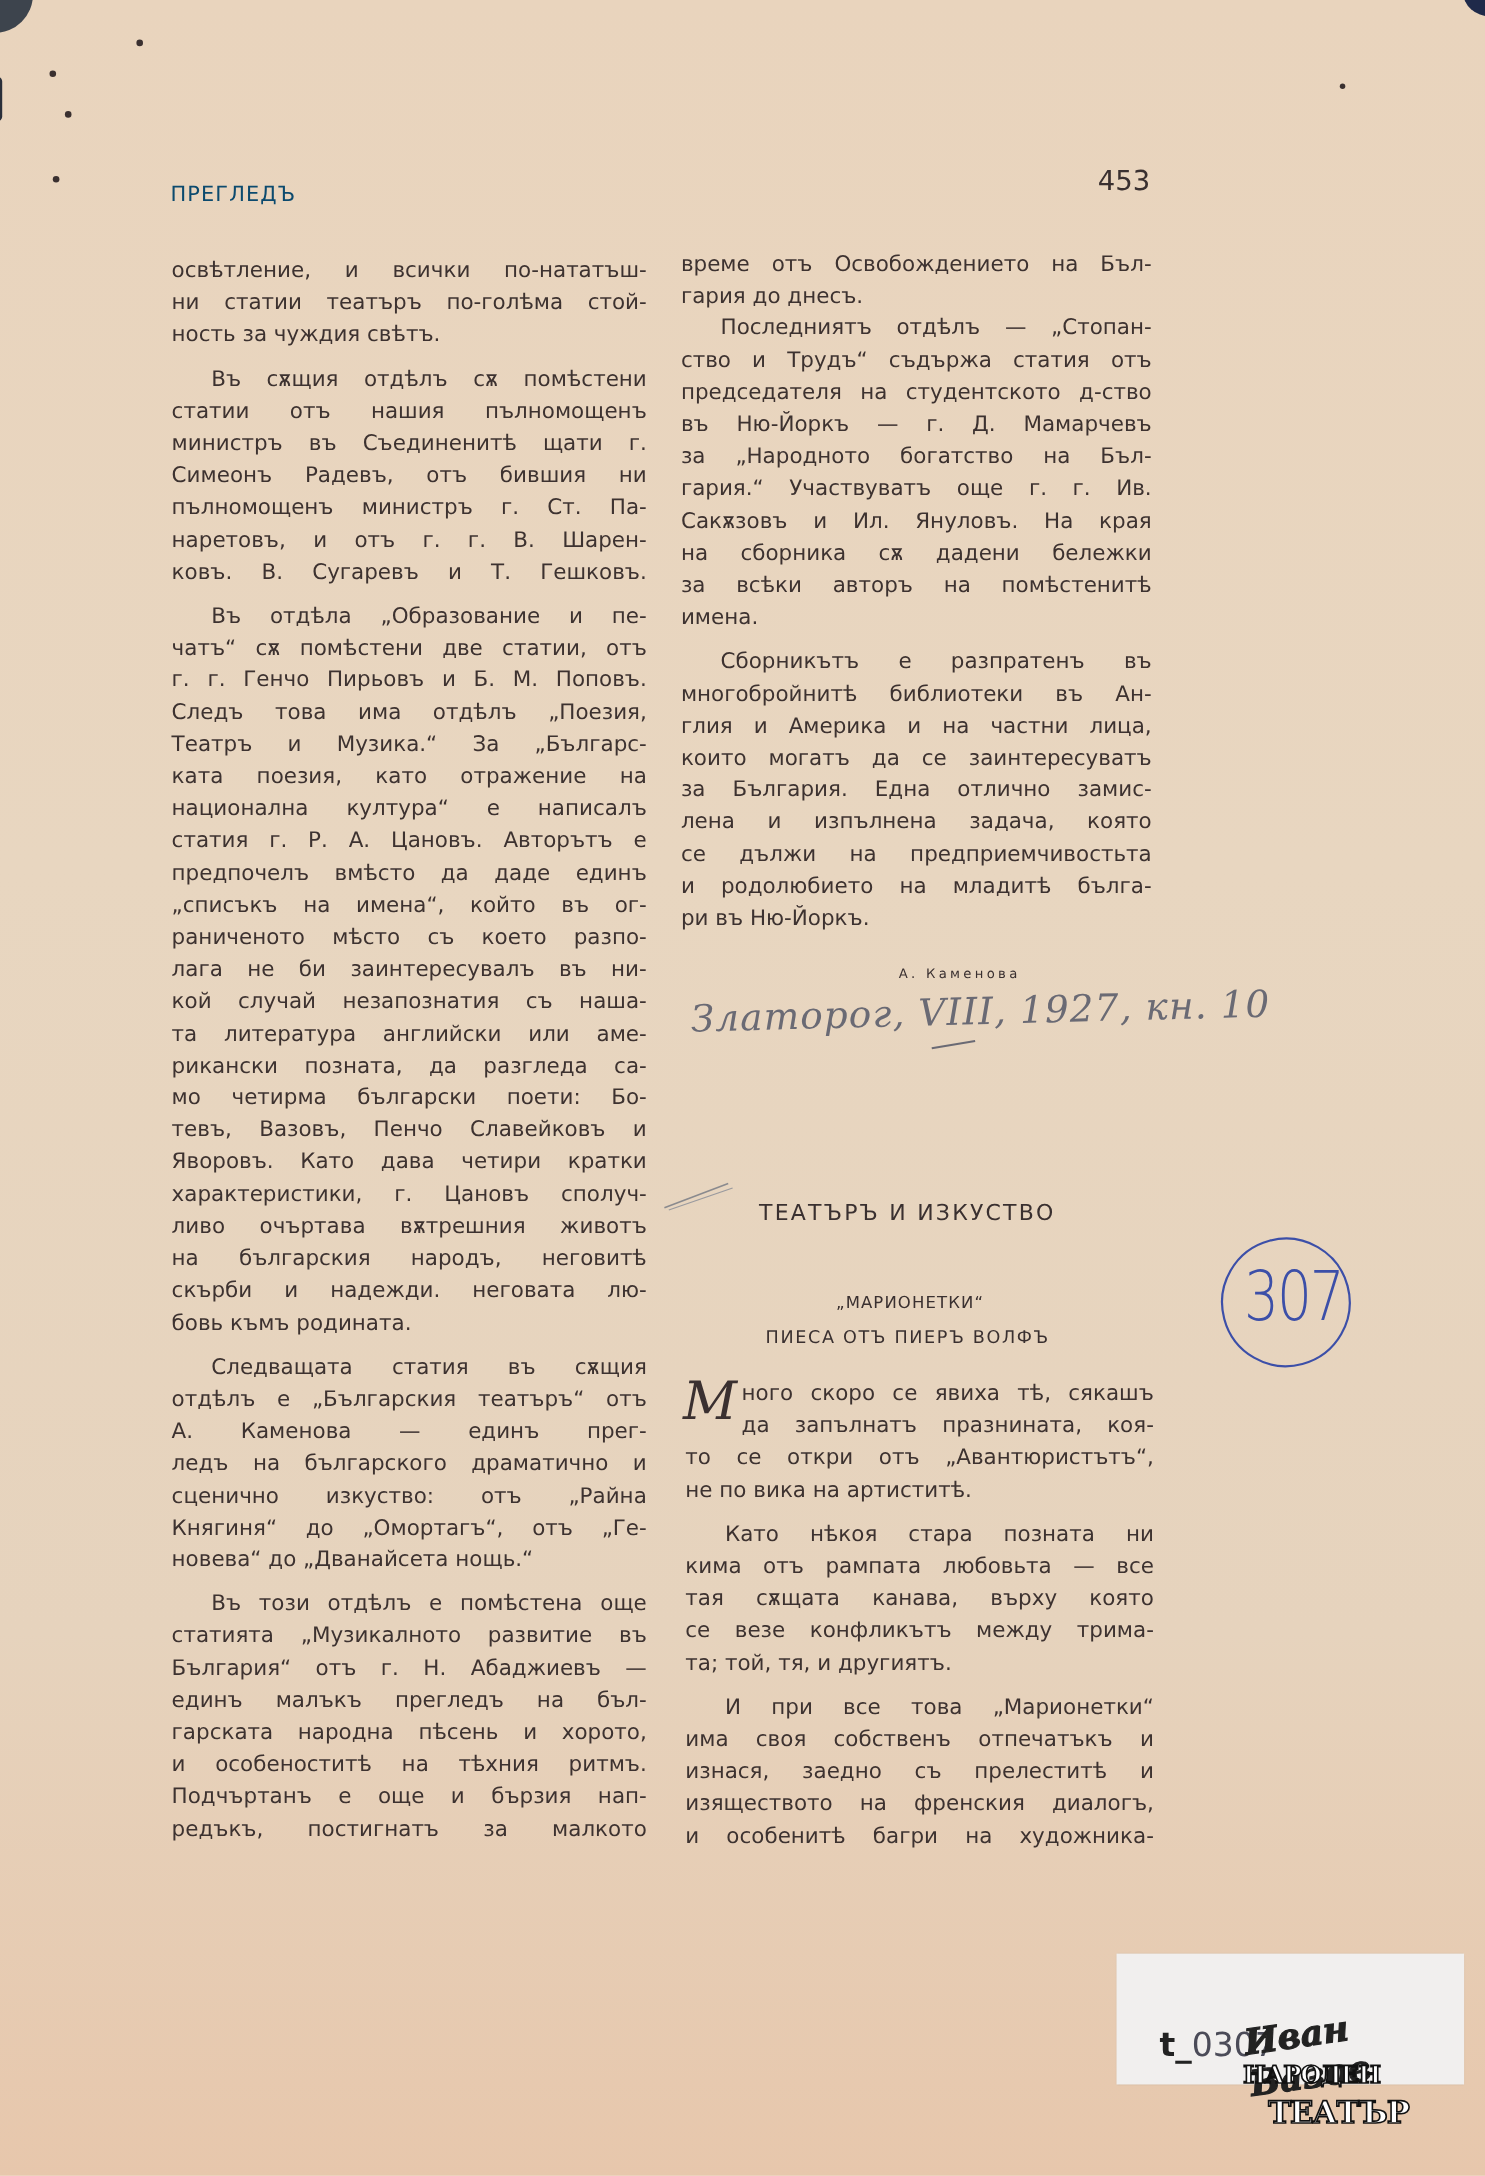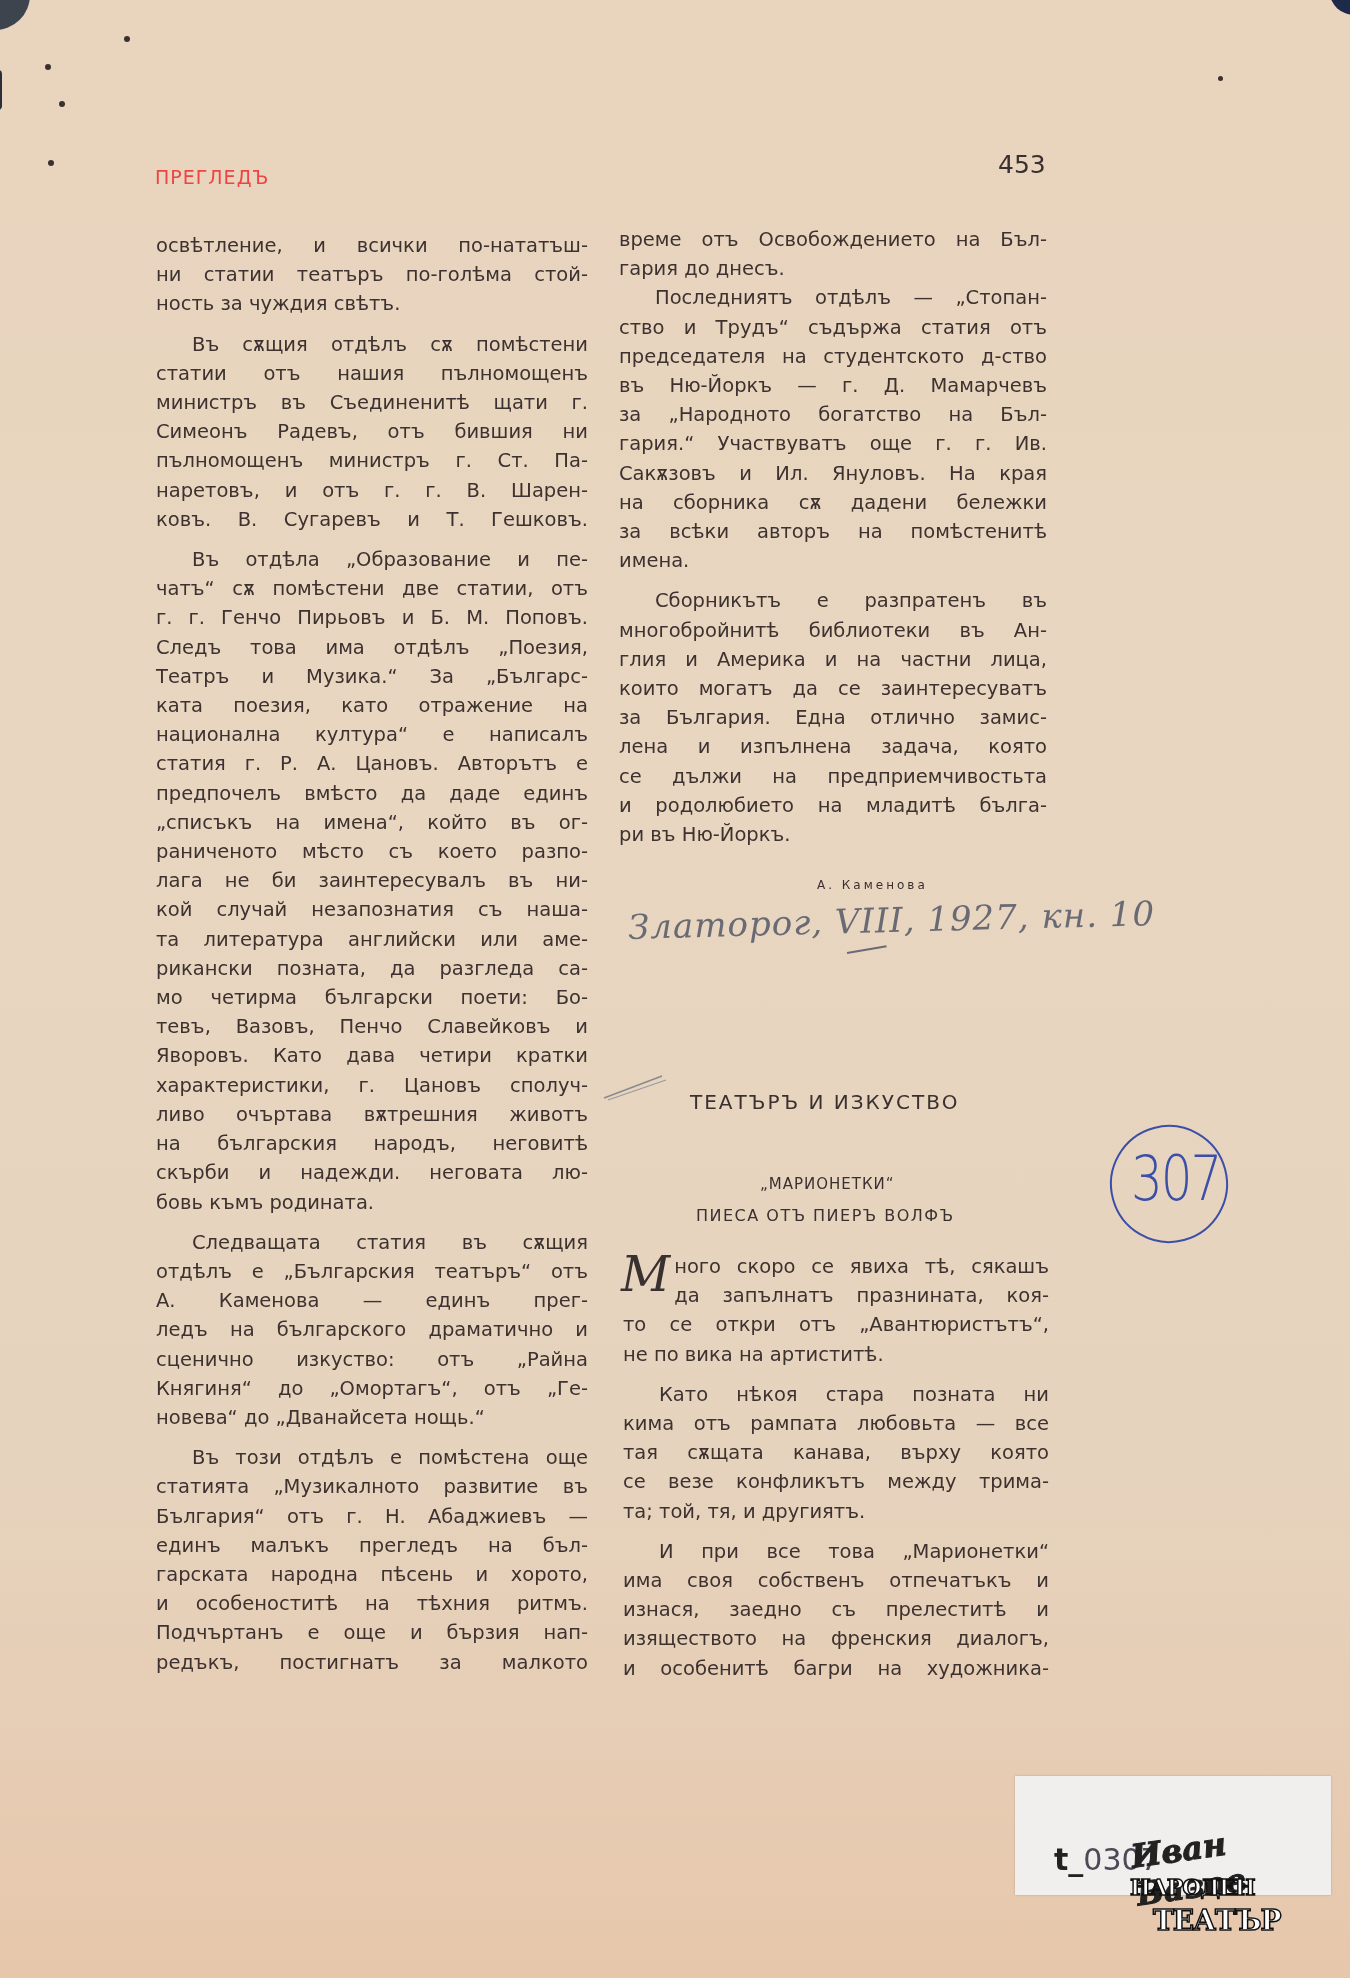--- a/index.html
+++ b/index.html
@@ -18,21 +18,21 @@
     border-radius: 50%; background: #1f2a4a;
   }
   .page-edge-l {
     position: absolute; left: -6px; top: 70px; width: 8px; height: 40px;
     border-radius: 4px; background: #2a2f3a;
   }
   .speck { position: absolute; width: 6px; height: 6px; border-radius: 50%; background: #3a3030; }
 
   .running-head {
     position: absolute; left: 155px; top: 166px;
-    font-size: 19px; letter-spacing: 1px; color: #ef4444;
+    font-size: 19px; letter-spacing: 1px; color: #0c4a6e;
   }
   .page-number {
     position: absolute; left: 998px; top: 150px;
     font-size: 25px; color: #3a3030;
   }
 
   .col {
     position: absolute; width: 432px;
     font-size: 19.5px; line-height: 29.2px;
     text-align: justify; color: #3d3230;

